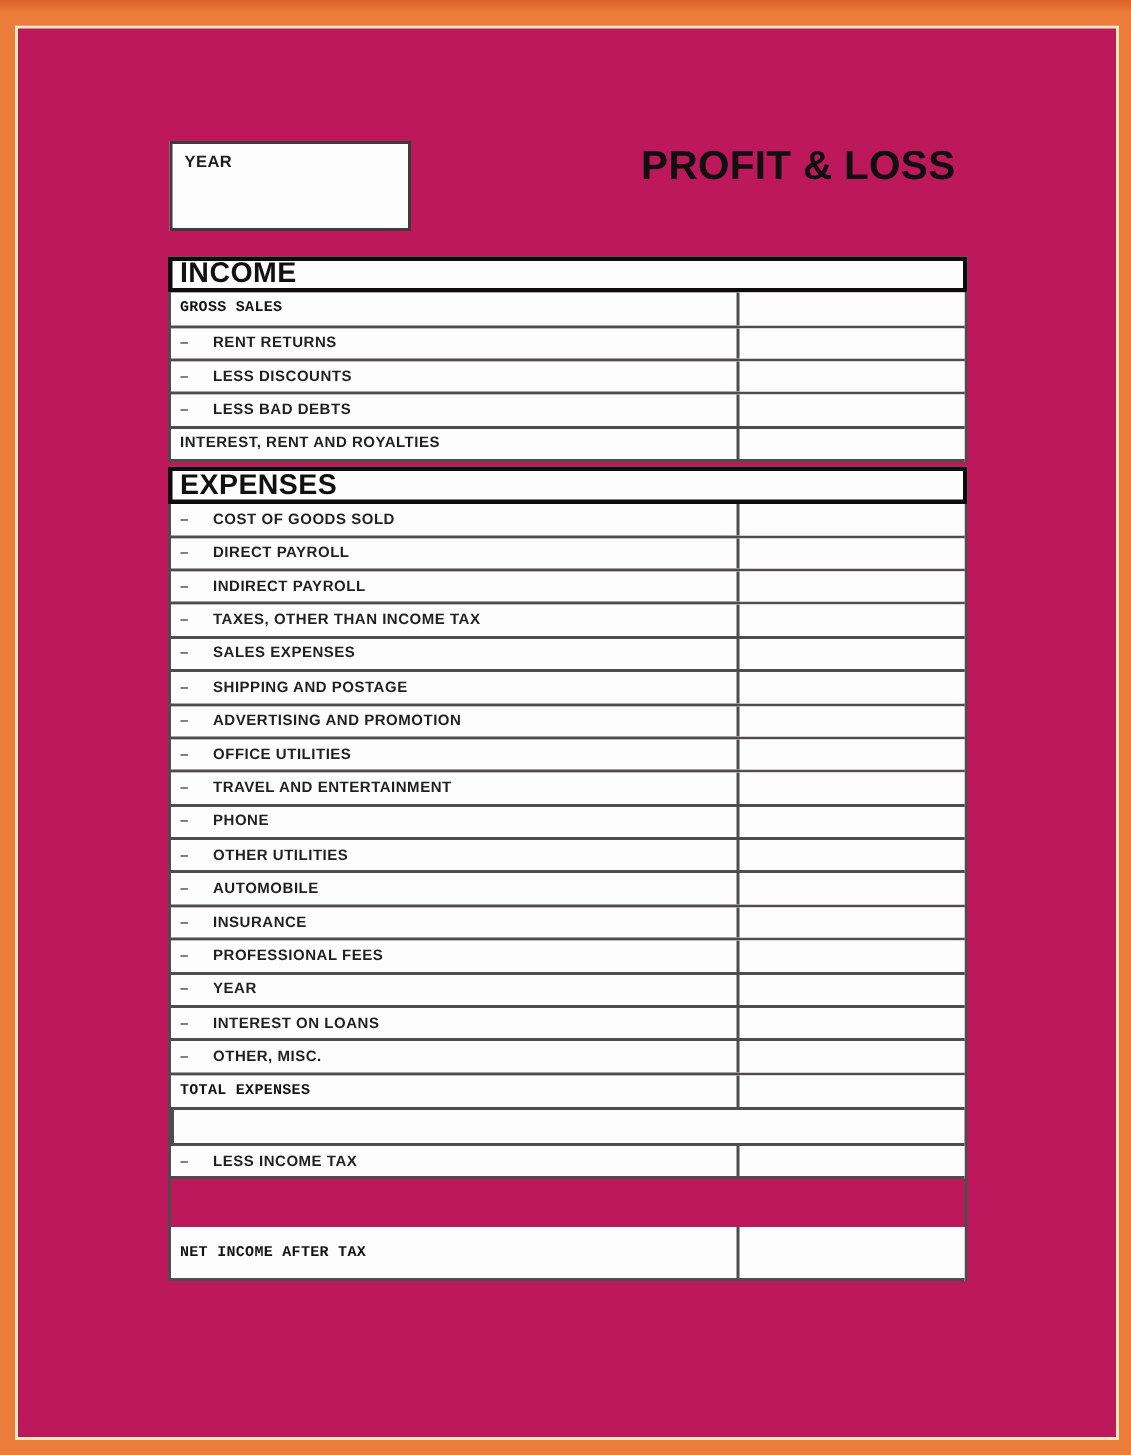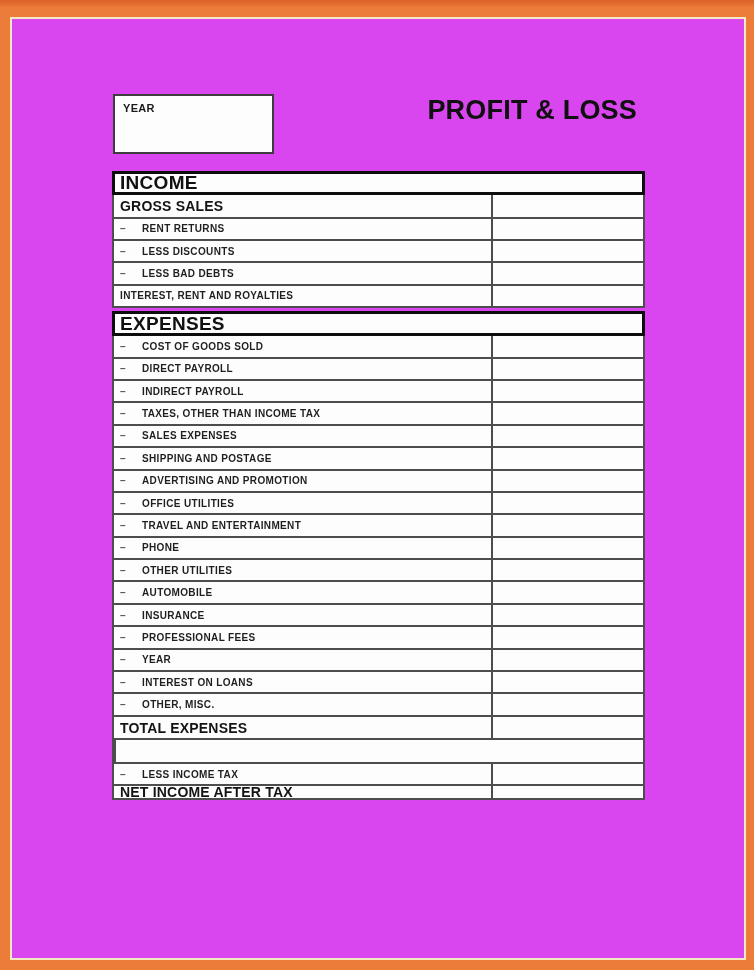--- a/index.html
+++ b/index.html
@@ -4,45 +4,45 @@
 <style>
   * { margin:0; padding:0; box-sizing:border-box; }
   html,body { width:754px; height:970px; overflow:hidden; }
   body { font-family:"Liberation Sans","DejaVu Sans",sans-serif; font-weight:700; color:#161616; }
 
   .frame { position:absolute; inset:0; background:#ec7c3a; }
   .frame-top-shade { position:absolute; top:0; left:0; right:0; height:7px;
     background:linear-gradient(#dd6029,#ea7636); }
 
   .page { position:absolute; left:10px; top:17px; right:8px; bottom:10px;
-    background:#d946ef; border:2px solid #f4eac2; }
+    background:#be185d; border:2px solid #f4eac2; }
 
   .year-box { position:absolute; left:101px; top:75px; width:161px; height:60px;
     border:2px solid #3c3c3c; background:#fdfdfd; }
   .year-label { display:block; padding:6px 0 0 8px; font-size:11px; letter-spacing:.3px; color:#1c1c1c; }
 
   .title { position:absolute; top:76px; right:107px; text-align:right;
     font-size:27px; line-height:30px; color:#101010; letter-spacing:.2px; white-space:nowrap; }
 
   .pl-table { position:absolute; left:100px; top:152px; width:533px; }
 
   .section-head { height:24px; border:3px solid #0d0d0d; background:#fdfdfd;
     display:flex; align-items:center; padding-left:5px;
     font-size:19px; letter-spacing:.3px; color:#111; }
   .section-expenses { margin-top:3px; }
   .section-expenses .section-head { height:25px; }
 
   .rows { border-left:2px solid #4d4d4d; border-right:2px solid #4d4d4d; }
   .row { display:flex; align-items:stretch; border-bottom:2px solid #4d4d4d; height:22.4px; background:#fdfdfd; }
   .row.major { height:23.6px; }
-  .section-expenses .row:last-child { height:14px; }
+  .section-expenses .row:last-child { height:36px;margin-top:32px; }
 
   .cell.label { flex:1; display:flex; align-items:center; overflow:hidden; white-space:nowrap; }
   .row.minor .cell.label { font-size:10px; letter-spacing:.35px; color:#1f1f1f; padding-left:6px; }
-  .row.major .cell.label { font-size:14px; letter-spacing:.2px; color:#131313; padding-left:6px; }
+  .row.major .cell.label { font-size:10px; letter-spacing:.2px; color:#131313; padding-left:6px;font-family:Liberation Mono, monospace; }
   .dash { width:14px; margin-right:8px; font-size:10px; color:#555; flex:none; }
 
   .cell.value { width:152px; flex:none; border-left:2px solid #4d4d4d; background:#fdfdfd; }
 </style>
 </head>
 <body>
 
 <div class="frame">
   <div class="frame-top-shade"></div>
   <div class="page">

